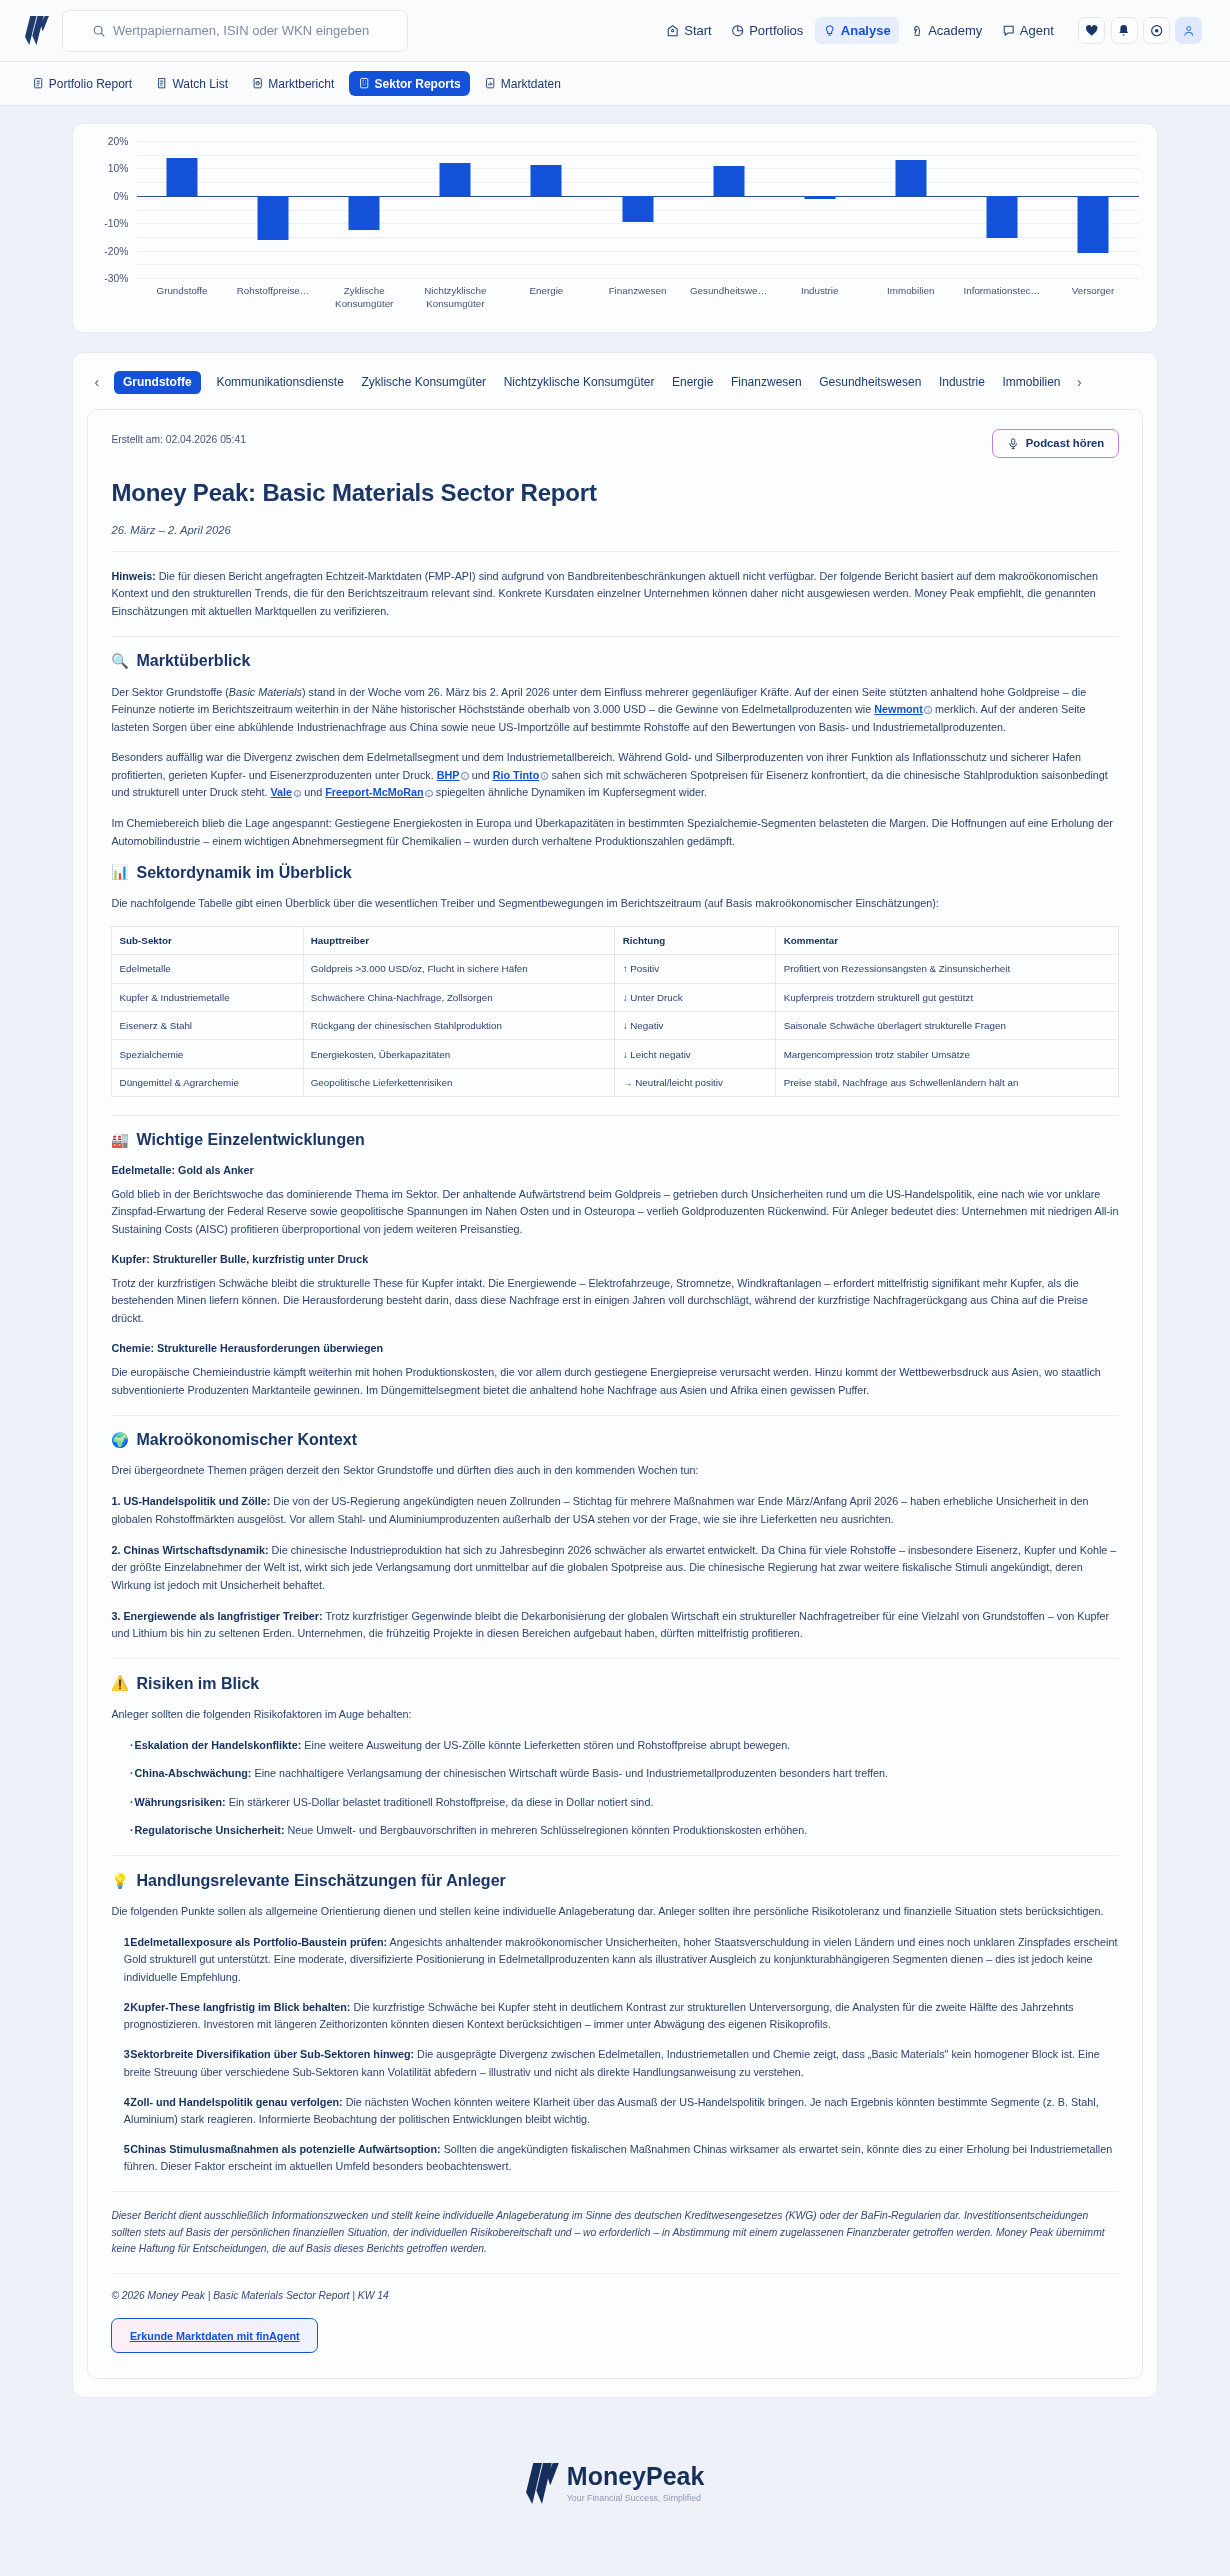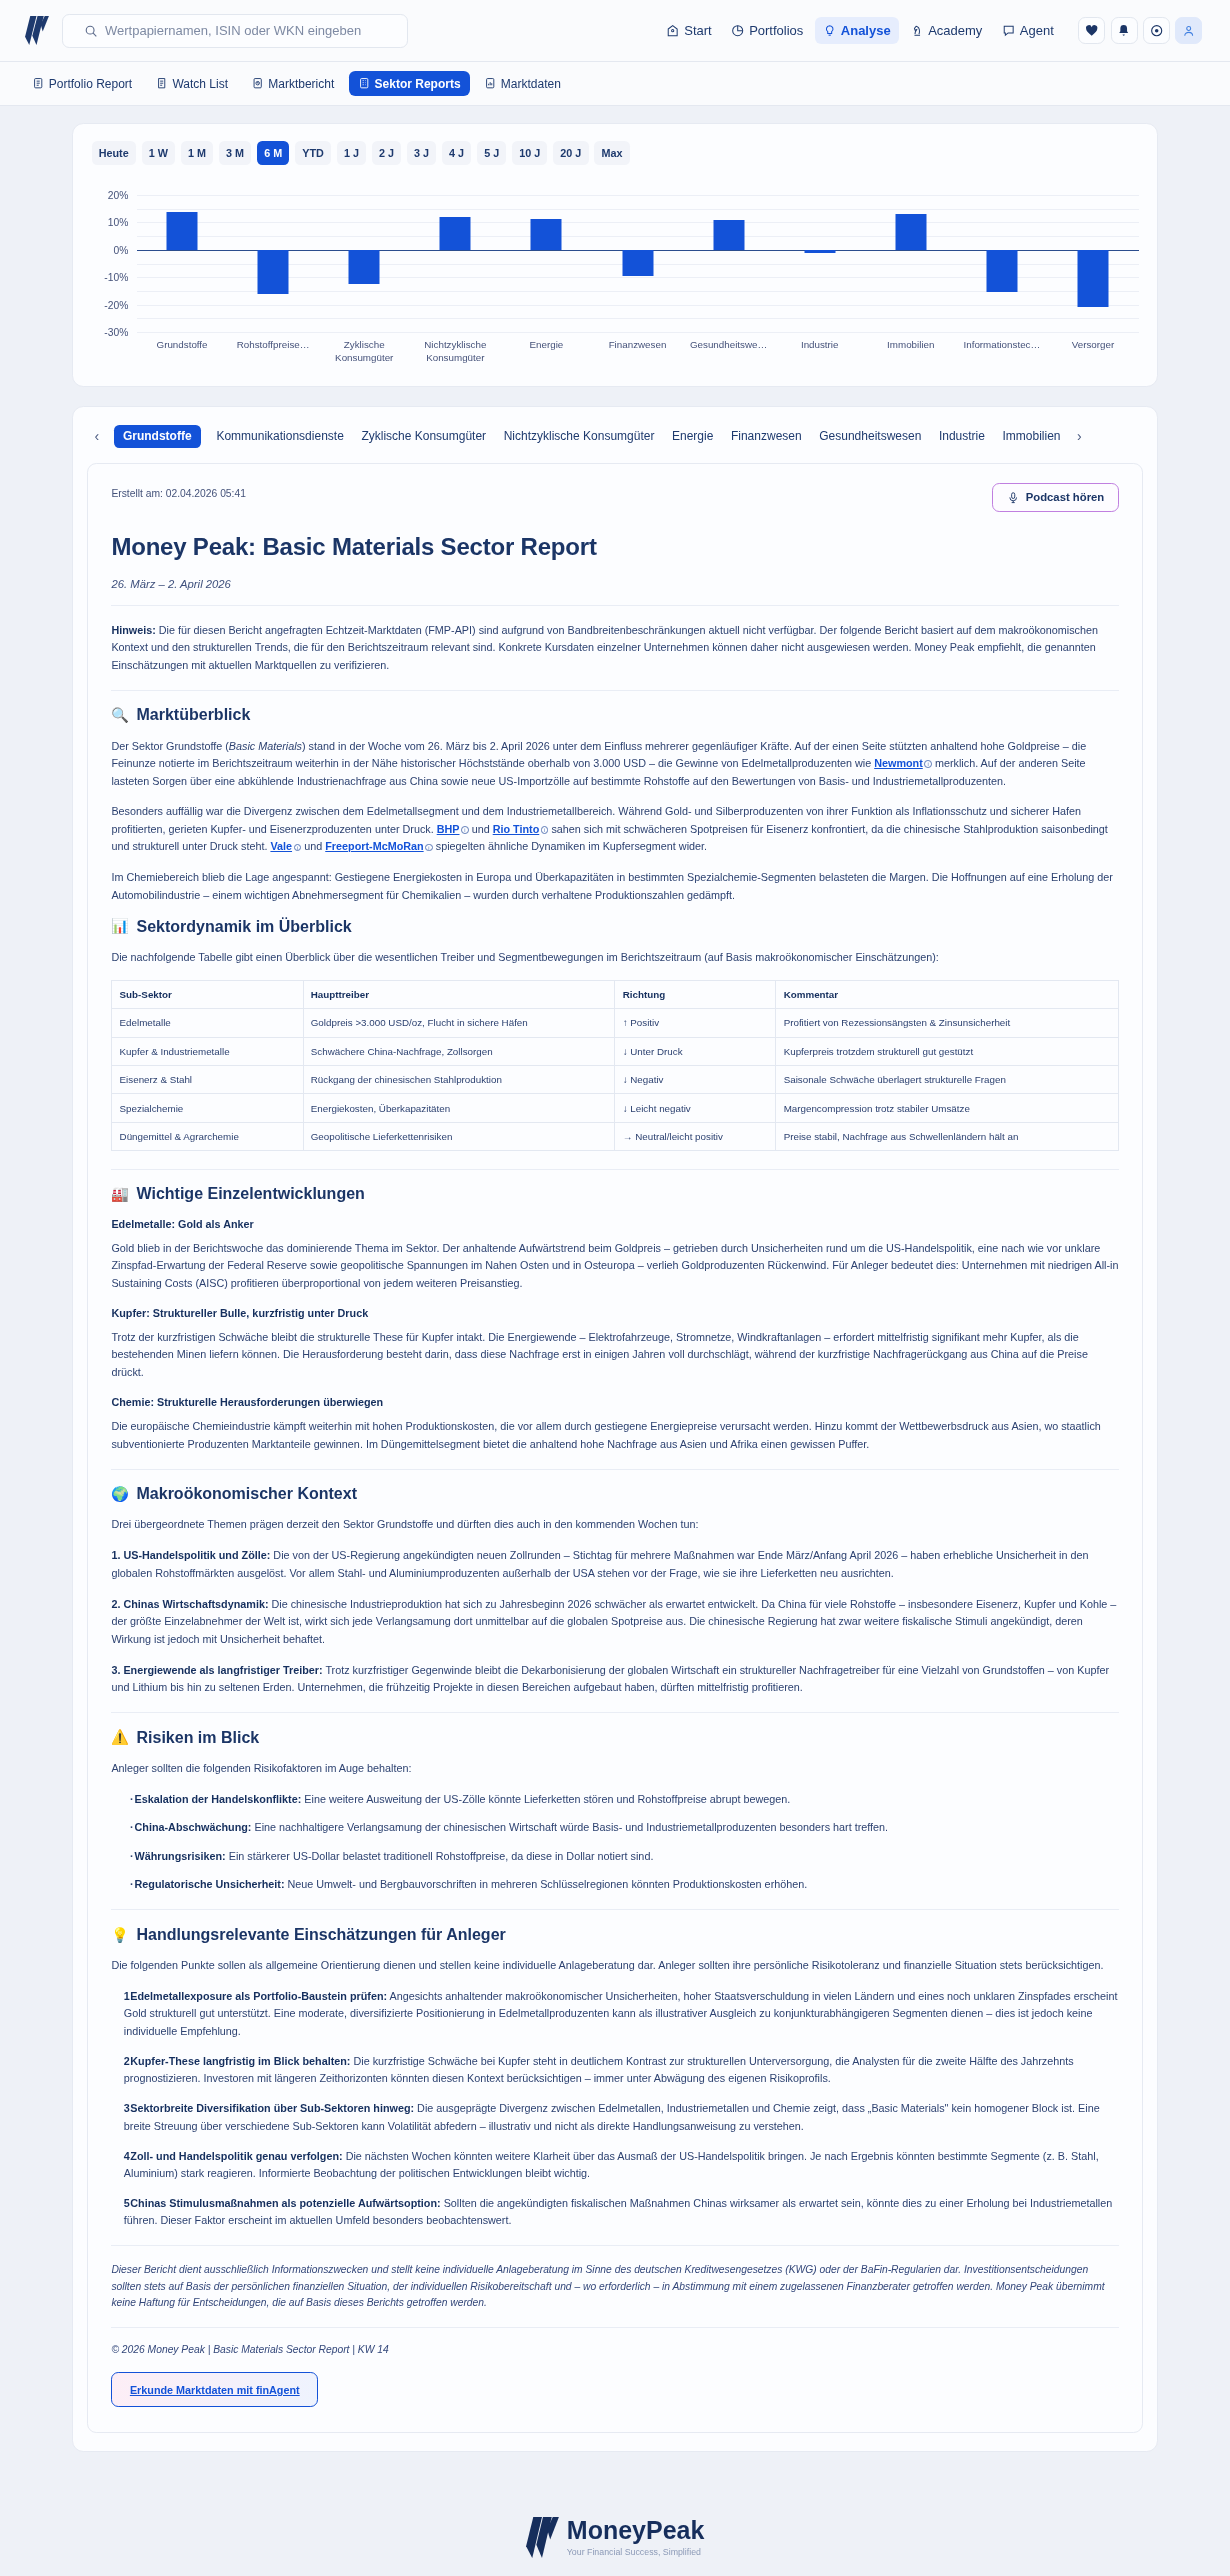--- a/index.html
+++ b/index.html
@@ -16,25 +16,25 @@
   .topbar {
     background: #fafbfd;
     height: 62px;
     display: flex;
     align-items: center;
     padding: 0 28px 0 25px;
     border-bottom: 0.5px solid #e4e8f0;
   }
   .logo-mark { width: 24px; height: 29px; flex: 0 0 auto; margin-right: 13.4px; }
   .search-box {
-    width: 346px; height: 34px;
+    width: 346px; height: 42px;
     border: 0.5px solid #e2e7ef; border-radius: 7.2px;
     background: #fcfdff;
     display: flex; align-items: center; gap: 7.2px;
-    padding: 0 21px;
+    padding: 0 29px;
   }
   .search-ph { font-size: 13px; color: #7e8aa3; }
   .nav-main { margin-left: auto; display: flex; align-items: center; gap: 3.1px; }
   .nav-item {
     display: flex; align-items: center; gap: 4.6px;
     padding: 5.7px 8.2px; border-radius: 6.2px;
     font-size: 13px; color: #1e3a6e; white-space: nowrap;
   }
   .nav-item.active { background: #e6edfd; color: #1352d8; font-weight: bold; }
   .icon-btns { display: flex; align-items: center; gap: 5.2px; margin-left: 13.4px; }
@@ -327,36 +327,20 @@
           <path d="M9 16v-3M12 16v-6M15 16v-4"></path>
         </svg>
     </span>
     <span>Marktdaten</span>
   </div>
 </div>
 
 <div class="page">
 
   <div class="card chart-card">
-    <div class="range-row" id="range-row">
-        <div class="range-btn">Heute</div>
-        <div class="range-btn">1 W</div>
-        <div class="range-btn">1 M</div>
-        <div class="range-btn">3 M</div>
-        <div class="range-btn active">6 M</div>
-        <div class="range-btn">YTD</div>
-        <div class="range-btn">1 J</div>
-        <div class="range-btn">2 J</div>
-        <div class="range-btn">3 J</div>
-        <div class="range-btn">4 J</div>
-        <div class="range-btn">5 J</div>
-        <div class="range-btn">10 J</div>
-        <div class="range-btn">20 J</div>
-        <div class="range-btn">Max</div>
-      </div>
 
     <div class="chart-wrap">
       <div class="ylabels" id="ylabels">
           <div class="ylabel" style="top: 0px; margin-left: 24px;">20%</div>
           <div class="ylabel" style="top: 27px;">10%</div>
           <div class="ylabel" style="top: 55px;">0%</div>
           <div class="ylabel" style="top: 82px;">-10%</div>
           <div class="ylabel" style="top: 110px;">-20%</div>
           <div class="ylabel" style="top: 137px;">-30%</div>
         </div>

